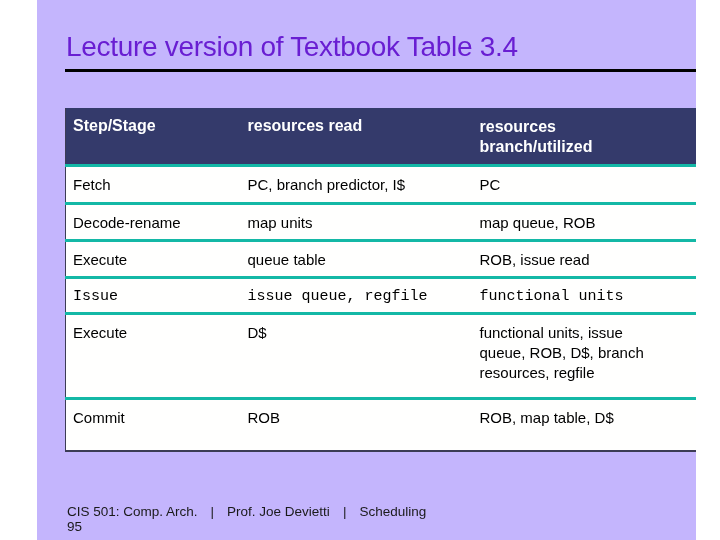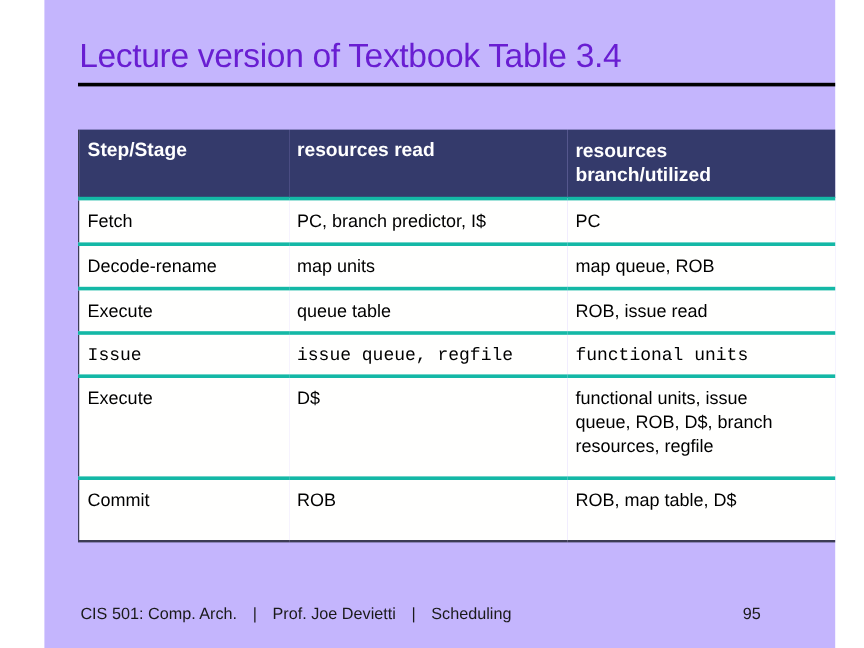--- a/index.html
+++ b/index.html
@@ -84,20 +84,21 @@
   .footer {
     position: absolute;
     left: 30px;
     right: 28px;
     top: 504px;
     display: flex;
     justify-content: space-between;
     align-items: baseline;
     font-size: 13.5px;
     color: #1a1a1a;
+    flex-direction: column;
   }
   .footer-left {
     display: flex;
     gap: 13px;
     align-items: baseline;
   }
   .page-number {
     margin-right: 34px;
   }
 </style>

